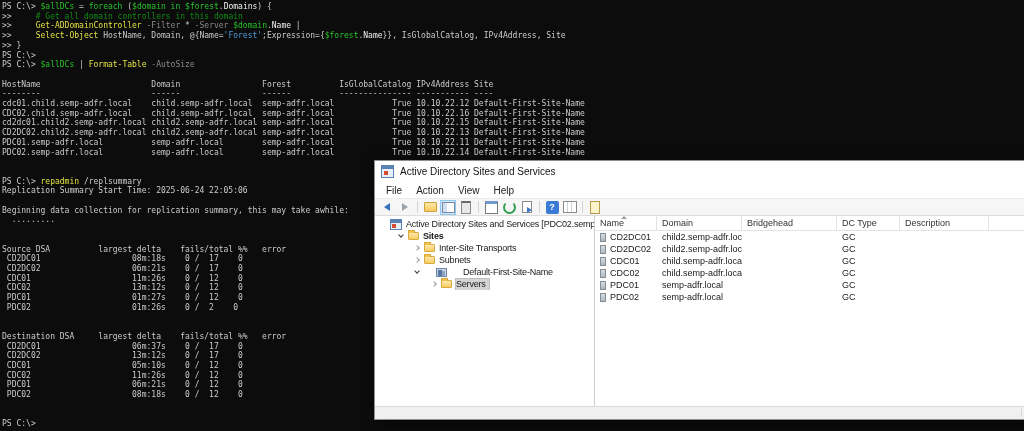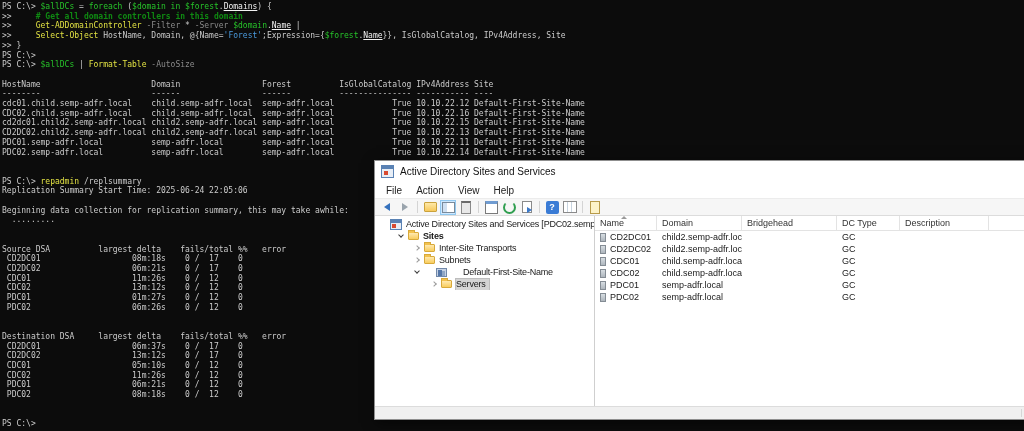--- a/index.html
+++ b/index.html
@@ -10,24 +10,24 @@
   #console {
     position:absolute; left:0; top:0; width:1024px; height:431px;
     padding:2px 0 0 2px;
     font-family:"DejaVu Sans Mono", monospace;
     font-size:8px; line-height:9.7px;
     white-space:pre; color:#cccccc;
   }
   .c-def { color:#cccccc; }
   .c-cmd { color:#e2e243;margin-top:40px; }
   .c-var { color:#27c42a; }
-  .c-com { color:#0f8a12;font-weight:bold; }
+  .c-com { color:#0f8a12; }
   .c-par { color:#8a8a8a; }
   .c-str { color:#4a9add; }
-  .c-mem { color:#f2f2f2;text-decoration:underline; }
+  .c-mem { color:#f2f2f2; }
 
   
   #adwin {
     position:absolute; left:374px; top:160px; width:778px; height:260px;
     background:#ffffff; border:1px solid #8f8f8f;
     box-shadow:2px 3px 12px rgba(0,0,0,0.55);
     font-size:9px; color:#1a1a1a; display:flex; flex-direction:column;
   }
   .titlebar { height:21px; background:#ffffff; display:flex; align-items:center; flex:0 0 auto; }
   .mmc-ico { width:13px; height:13px; margin-left:6px; position:relative;
@@ -125,21 +125,21 @@
 <span><span class="c-def">Beginning data collection for replication summary, this may take awhile:</span></span>
 <span><span class="c-def">  .........</span></span>
 <span></span>
 <span></span>
 <span><span class="c-def">Source DSA          largest delta    fails/total %%   error</span></span>
 <span><span class="c-def"> CD2DC01                   08m:18s    0 /  17    0</span></span>
 <span><span class="c-def"> CD2DC02                   06m:21s    0 /  17    0</span></span>
 <span><span class="c-def"> CDC01                     11m:26s    0 /  12    0</span></span>
 <span><span class="c-def"> CDC02                     13m:12s    0 /  12    0</span></span>
 <span><span class="c-def"> PDC01                     01m:27s    0 /  12    0</span></span>
-<span><span class="c-def"> PDC02                     06m:26s    0 /  12    0</span></span>
+<span><span class="c-def"> PDC02                     01m:26s    0 /  2    0</span></span>
 <span></span>
 <span></span>
 <span><span class="c-def">Destination DSA     largest delta    fails/total %%   error</span></span>
 <span><span class="c-def"> CD2DC01                   06m:37s    0 /  17    0</span></span>
 <span><span class="c-def"> CD2DC02                   13m:12s    0 /  17    0</span></span>
 <span><span class="c-def"> CDC01                     05m:10s    0 /  12    0</span></span>
 <span><span class="c-def"> CDC02                     11m:26s    0 /  12    0</span></span>
 <span><span class="c-def"> PDC01                     06m:21s    0 /  12    0</span></span>
 <span><span class="c-def"> PDC02                     08m:18s    0 /  12    0</span></span>
 <span></span>

